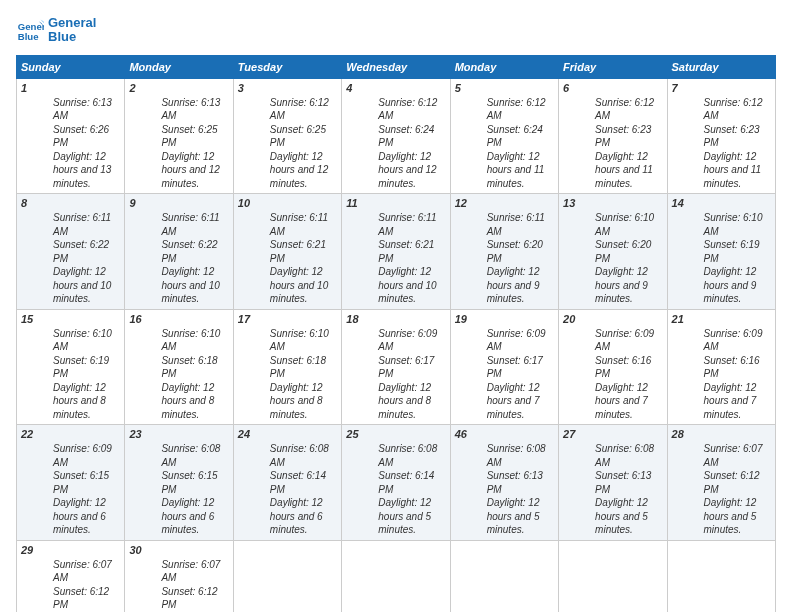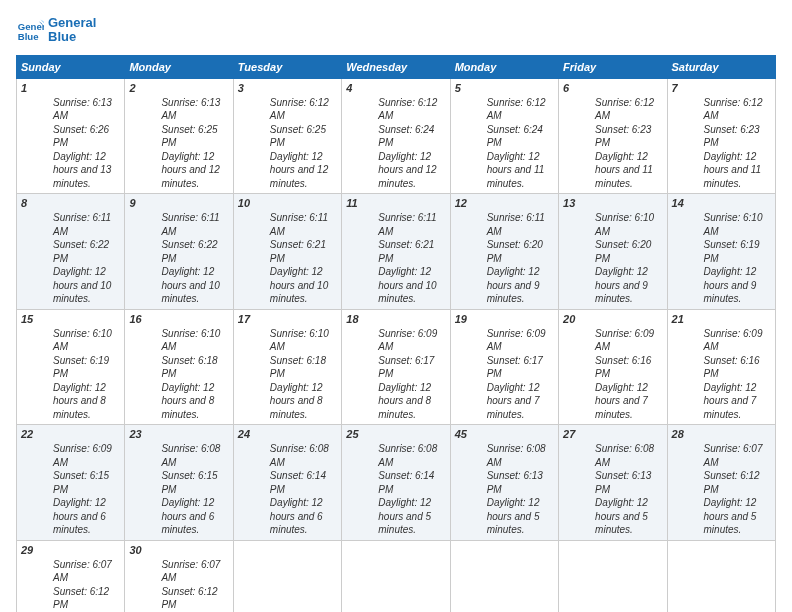--- a/index.html
+++ b/index.html
@@ -224,21 +224,21 @@
           </td>
           <td>
             <span class="day-num">24</span>
             <div class="day-info">Sunrise: 6:08 AM<br>Sunset: 6:14 PM<br>Daylight: 12 hours and 6 minutes.</div>
           </td>
           <td>
             <span class="day-num">25</span>
             <div class="day-info">Sunrise: 6:08 AM<br>Sunset: 6:14 PM<br>Daylight: 12 hours and 5 minutes.</div>
           </td>
           <td>
-            <span class="day-num">45</span>
+            <span class="day-num">46</span>
             <div class="day-info">Sunrise: 6:08 AM<br>Sunset: 6:13 PM<br>Daylight: 12 hours and 5 minutes.</div>
           </td>
           <td>
             <span class="day-num">27</span>
             <div class="day-info">Sunrise: 6:08 AM<br>Sunset: 6:13 PM<br>Daylight: 12 hours and 5 minutes.</div>
           </td>
           <td>
             <span class="day-num">28</span>
             <div class="day-info">Sunrise: 6:07 AM<br>Sunset: 6:12 PM<br>Daylight: 12 hours and 5 minutes.</div>
           </td>

